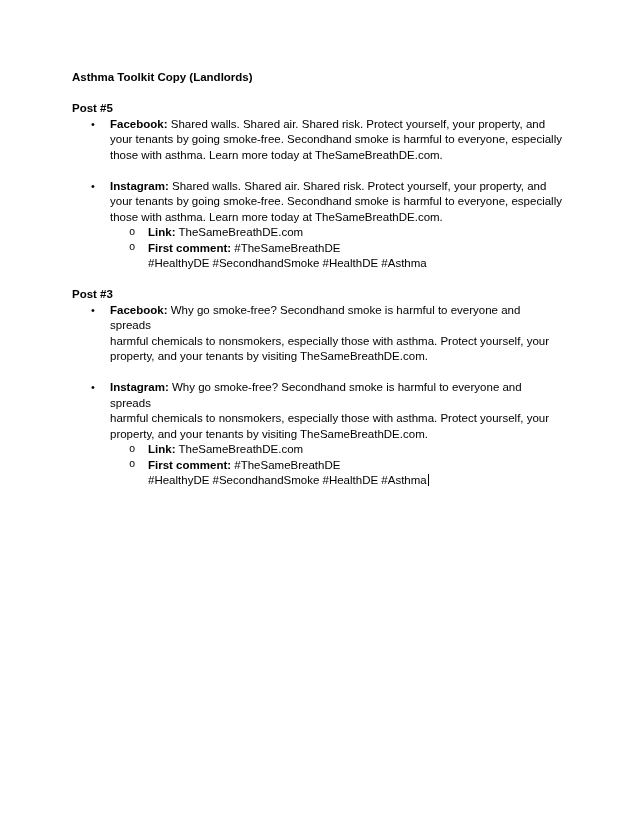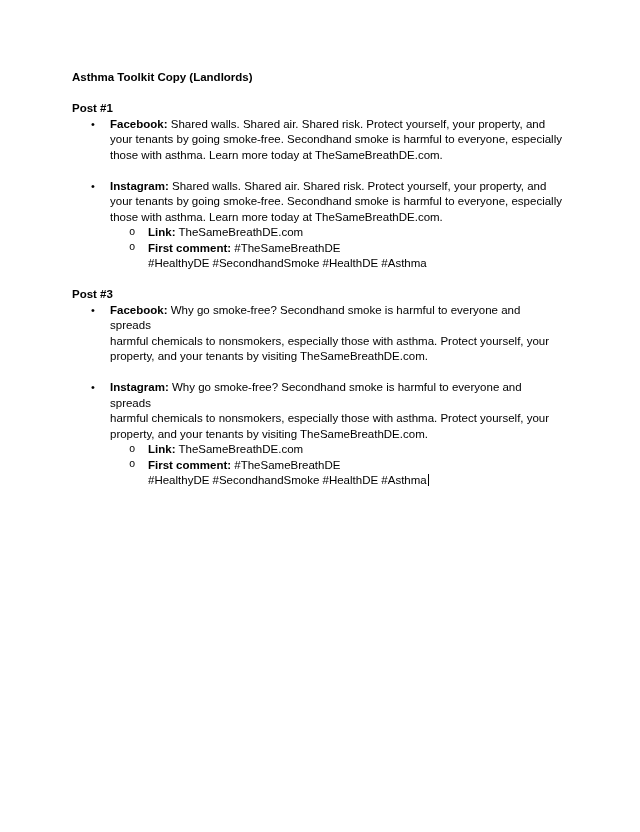--- a/index.html
+++ b/index.html
@@ -54,21 +54,21 @@
 </style>
 </head>
 <body>
 
 <div class="page">
 
   <div class="row b">Asthma Toolkit Copy (Landlords)</div>
 
   <div class="gap"></div>
 
-  <div class="row b">Post #1</div>
+  <div class="row b">Post #5</div>
 
   <div>
     <div class="row l1">
       <span class="marker">•</span>
       <span class="b">Facebook:</span>
       <span>Shared walls. Shared air. Shared risk. Protect yourself, your property, and</span>
     </div>
     <div class="row l1">your tenants by going smoke-free. Secondhand smoke is harmful to everyone, especially</div>
     <div class="row l1">those with asthma. Learn more today at TheSameBreathDE.com.</div>
   </div>

